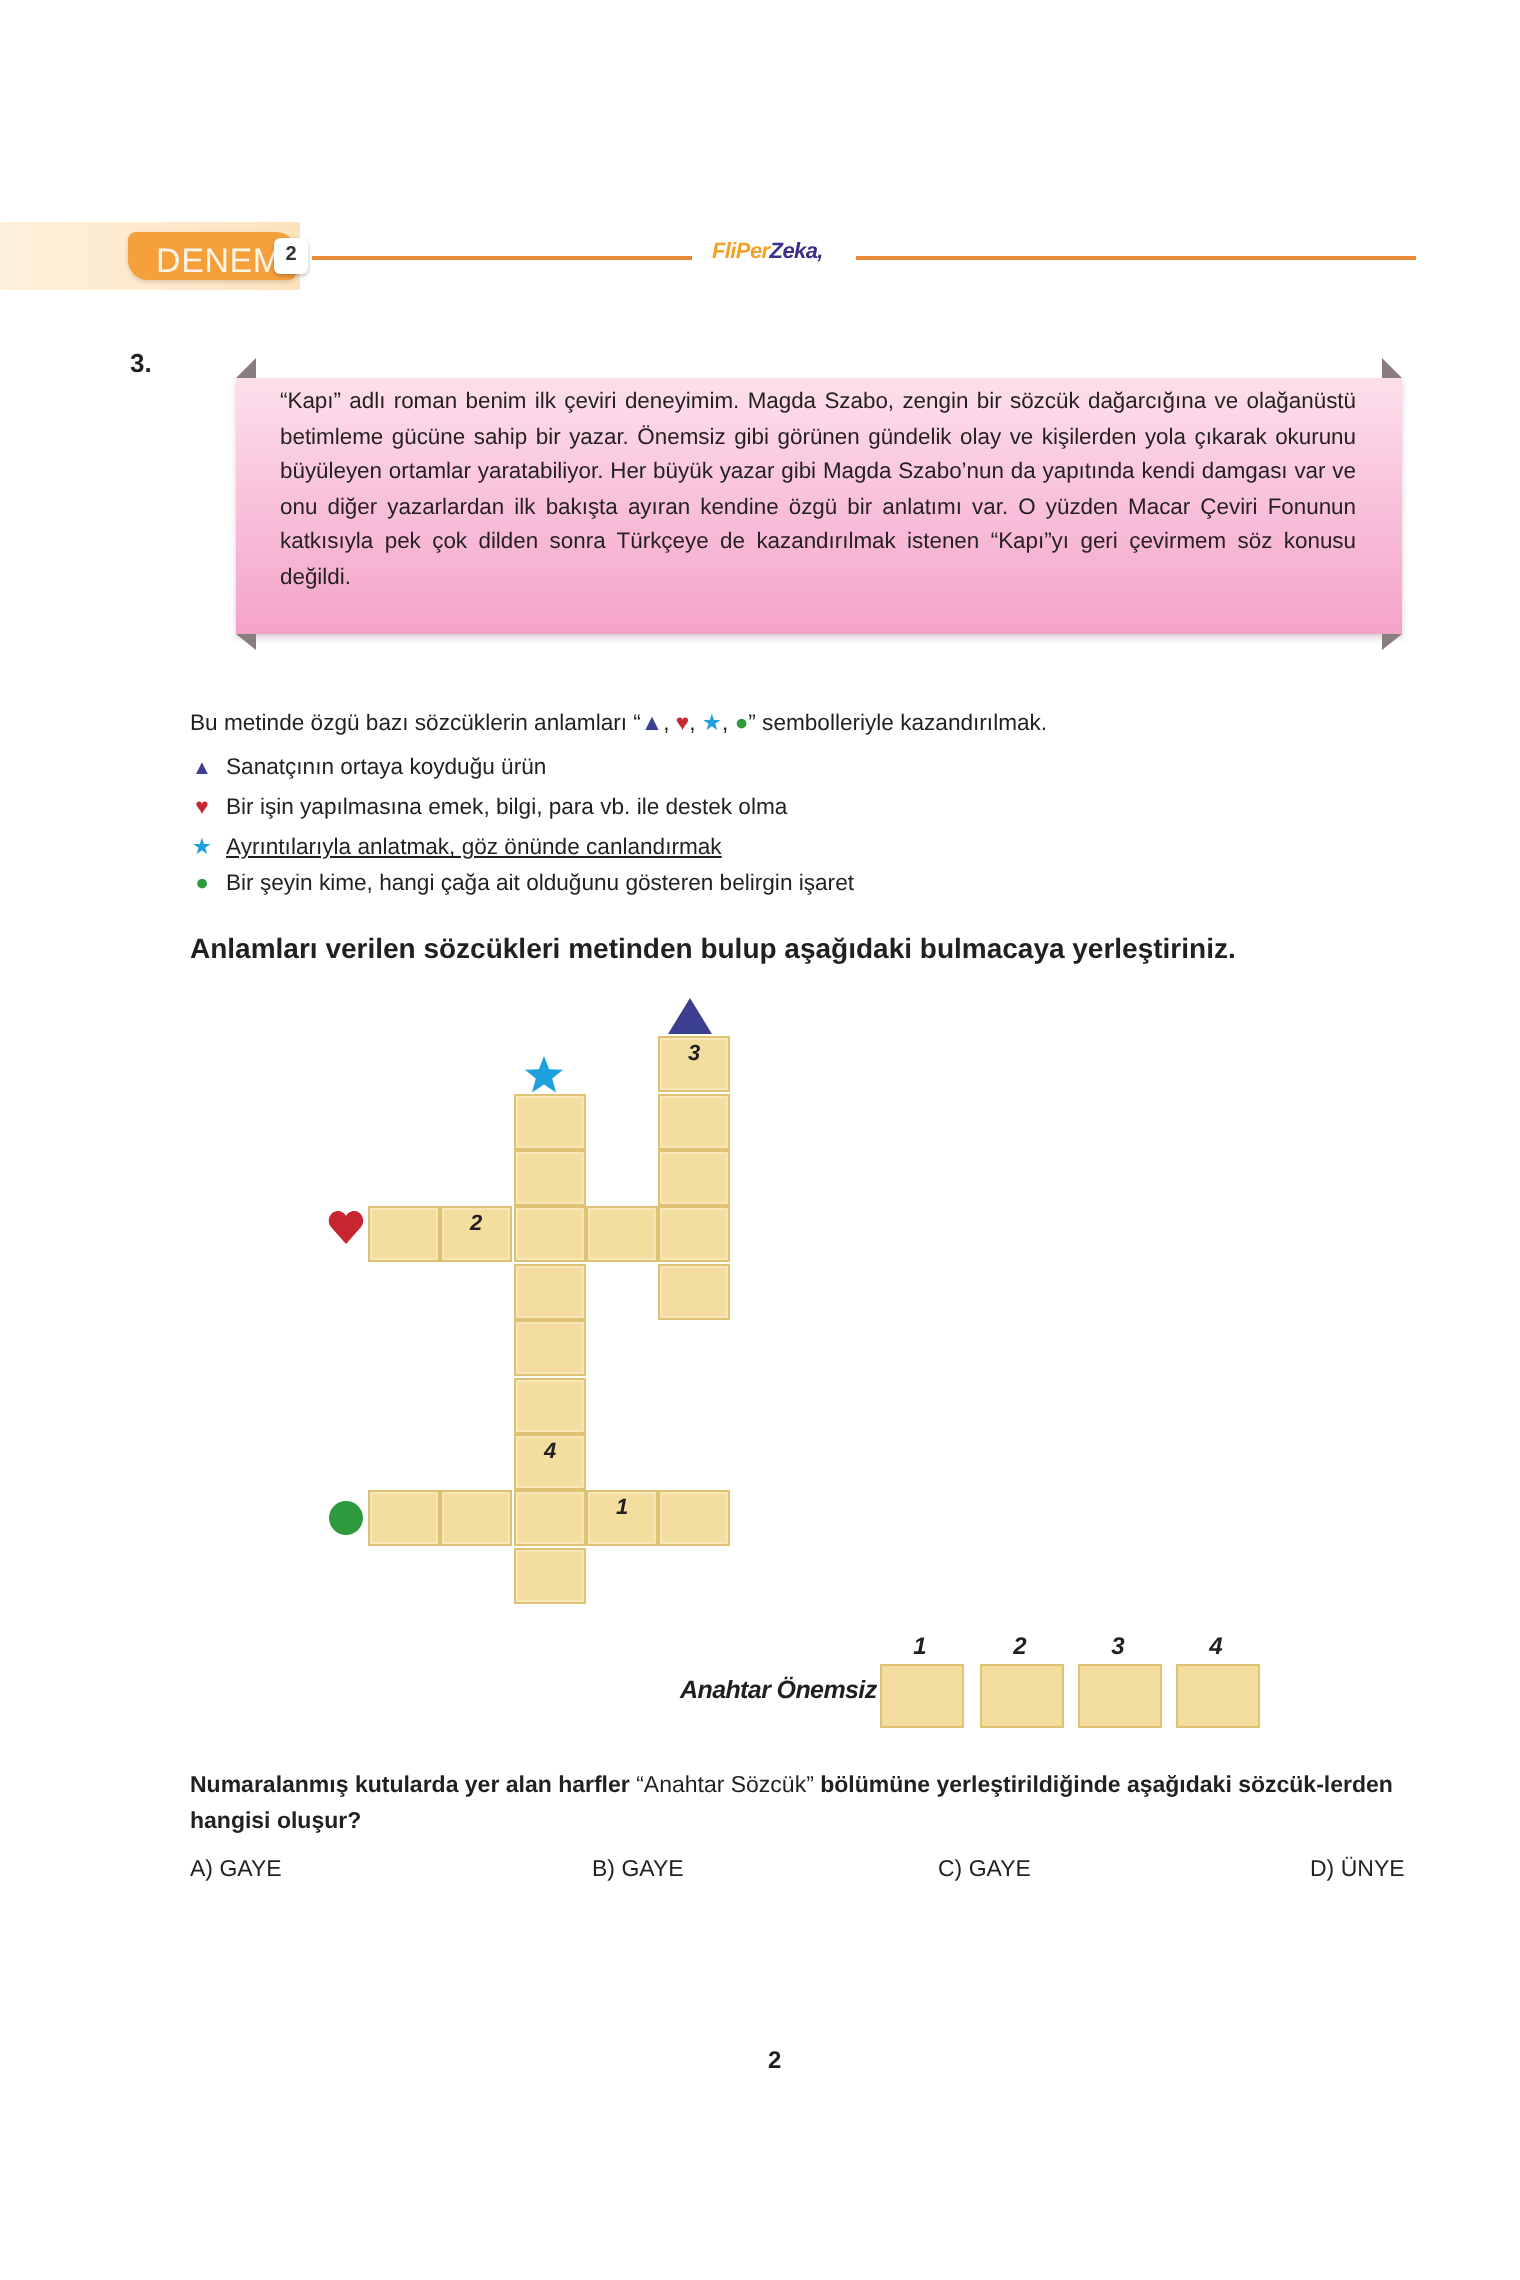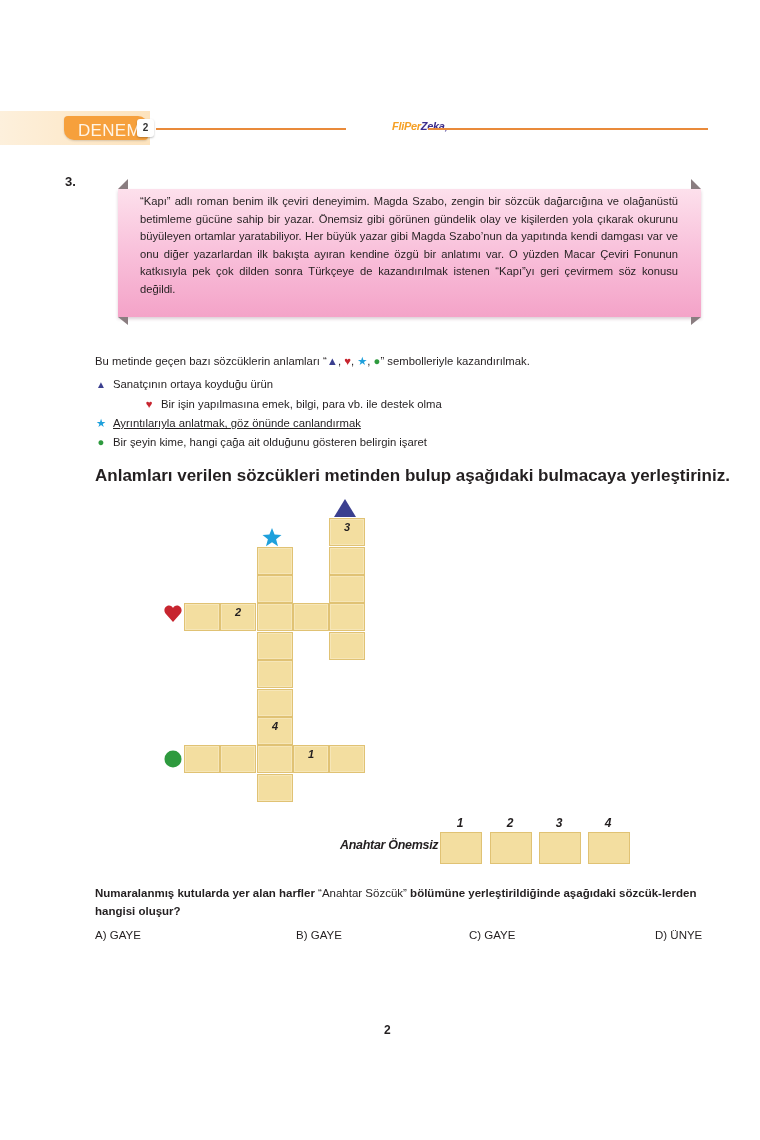--- a/index.html
+++ b/index.html
@@ -22,21 +22,21 @@
   .hdr-tab-label {
     position: absolute; left: 78px; top: 121px; font-size: 17px; color: #fff4e6;
     letter-spacing: 0.3px; font-family: Liberation Sans, sans-serif;
   }
   .hdr-num {
     position: absolute; left: 137px; top: 119px; width: 17px; height: 18px; background: #ffffff;
     border-radius: 3px; font-size: 10px; font-weight: bold; text-align: center; line-height: 18px;
     color: #333; box-shadow: 0 1px 2px rgba(0,0,0,0.25);
   }
   .hdr-line { position: absolute; height: 2px; background: #e98a3a; top: 128px; }
-  .brand { position: absolute; left: 356px; top: 120px; font-size: 11px; font-style: italic; font-weight: bold; letter-spacing: -0.3px; margin-left: 36px; }
+  .brand { position: absolute; left: 356px; top: 120px; font-size: 11px; font-style: italic; font-weight: bold; letter-spacing: -0.3px; }
   .brand .p1 { color: #f5a026; }
   .brand .p2 { color: #3d2e8c; }
 
   
   .qnum { position: absolute; left: 65px; top: 174px; font-weight: bold; font-size: 13px; }
 
   
   .pink {
     position: absolute; left: 118px; top: 189px; width: 583px; height: 128px;
     background: linear-gradient(180deg, #fde0ec 0%, #f9c3dc 45%, #f4a3c8 100%);
@@ -46,21 +46,21 @@
     position: absolute; left: 140px; top: 193px; width: 538px;
     font-size: 11.2px; line-height: 17.6px; text-align: justify; color: #231f20;
   }
   .corner { position: absolute; width: 10px; height: 10px; }
 
   
   .intro { position: absolute; left: 95px; top: 355px; font-size: 11.3px; }
   .sym { display: inline-block; }
   .legend { position: absolute; left: 95px; font-size: 11.3px; }
   .legend .ic { display: inline-block; width: 12px; margin-right: 6px; text-align: center; }
-  .instr { position: absolute; left: 95px; top: 466px; font-size: 17px; font-weight: bold; }
+  .instr { position: absolute; left: 95px; top: 466px; font-size: 14px; font-weight: bold; }
 
   
   .cell {
     position: absolute; width: 34px; height: 26px;
     background: #f3dea0; border: 1px solid #e0c274;
     box-shadow: inset 0 0 0 1px rgba(255,255,255,0.25);
     font-size: 11px; font-style: italic; font-weight: bold; text-align: center; line-height: 16px;
   }
   .kcell {
     position: absolute; width: 40px; height: 30px; top: 832px;
@@ -96,24 +96,24 @@
     <polygon points="0,0 0,10 10,10" fill="#8a7d80"></polygon>
   </svg>
 <svg class="corner" style="left:118px; top:317px;" width="10" height="8">
     <polygon points="0,0 10,0 10,8" fill="#8a7d80"></polygon>
   </svg>
 <svg class="corner" style="left:691px; top:317px;" width="10" height="8">
     <polygon points="0,0 10,0 0,8" fill="#8a7d80"></polygon>
   </svg>
 <div class="pink-text">“Kapı” adlı roman benim ilk çeviri deneyimim. Magda Szabo, zengin bir sözcük dağarcığına ve olağanüstü betimleme gücüne sahip bir yazar. Önemsiz gibi görünen gündelik olay ve kişilerden yola çıkarak okurunu büyüleyen ortamlar yaratabiliyor. Her büyük yazar gibi Magda Szabo’nun da yapıtında kendi damgası var ve onu diğer yazarlardan ilk bakışta ayıran kendine özgü bir anlatımı var. O yüzden Macar Çeviri Fonunun katkısıyla pek çok dilden sonra Türkçeye de kazandırılmak istenen “Kapı”yı geri çevirmem söz konusu değildi.</div>
 
-<div class="intro"><span>Bu metinde geçen bazı sözcüklerin anlamları “</span><span class="sym" style="color:#3b3f8f">▲</span>, <span class="sym" style="color:#c7252f">♥</span>, <span class="sym" style="color:#1ea0dc">★</span>, <span class="sym" style="color:#2e9a3e">●</span><span>” sembolleriyle kazandırılmak.</span></div>
+<div class="intro"><span>Bu metinde özgü bazı sözcüklerin anlamları “</span><span class="sym" style="color:#3b3f8f">▲</span>, <span class="sym" style="color:#c7252f">♥</span>, <span class="sym" style="color:#1ea0dc">★</span>, <span class="sym" style="color:#2e9a3e">●</span><span>” sembolleriyle kazandırılmak.</span></div>
 
 <div class="legend" style="top:378px;"><span class="ic" style="color:#3b3f8f; font-size:10px;">▲</span><span>Sanatçının ortaya koyduğu ürün</span></div>
-<div class="legend" style="top:398px;margin-left:48px;"><span class="ic" style="color:#c7252f;">♥</span><span>Bir işin yapılmasına emek, bilgi, para vb. ile destek olma</span></div>
+<div class="legend" style="top:398px;"><span class="ic" style="color:#c7252f;">♥</span><span>Bir işin yapılmasına emek, bilgi, para vb. ile destek olma</span></div>
 <div class="legend" style="top:417px;text-decoration:underline;"><span class="ic" style="color:#1ea0dc;">★</span><span>Ayrıntılarıyla anlatmak, göz önünde canlandırmak</span></div>
 <div class="legend" style="top:436px;"><span class="ic" style="color:#2e9a3e;">●</span><span>Bir şeyin kime, hangi çağa ait olduğunu gösteren belirgin işaret</span></div>
 
 <div class="instr">Anlamları verilen sözcükleri metinden bulup aşağıdaki bulmacaya yerleştiriniz.</div>
 
 <svg class="abs" style="left:334px; top:499px;" width="22" height="18">
     <polygon points="11,0 22,18 0,18" fill="#3b3f8f"></polygon>
   </svg>
 <svg class="abs" style="left:262px; top:528px;" width="20" height="19">
     <polygon points="10,0 12.6,6.6 19.5,6.9 14.1,11.3 16,18.2 10,14.3 4,18.2 5.9,11.3 0.5,6.9 7.4,6.6" fill="#1ea0dc"></polygon>

